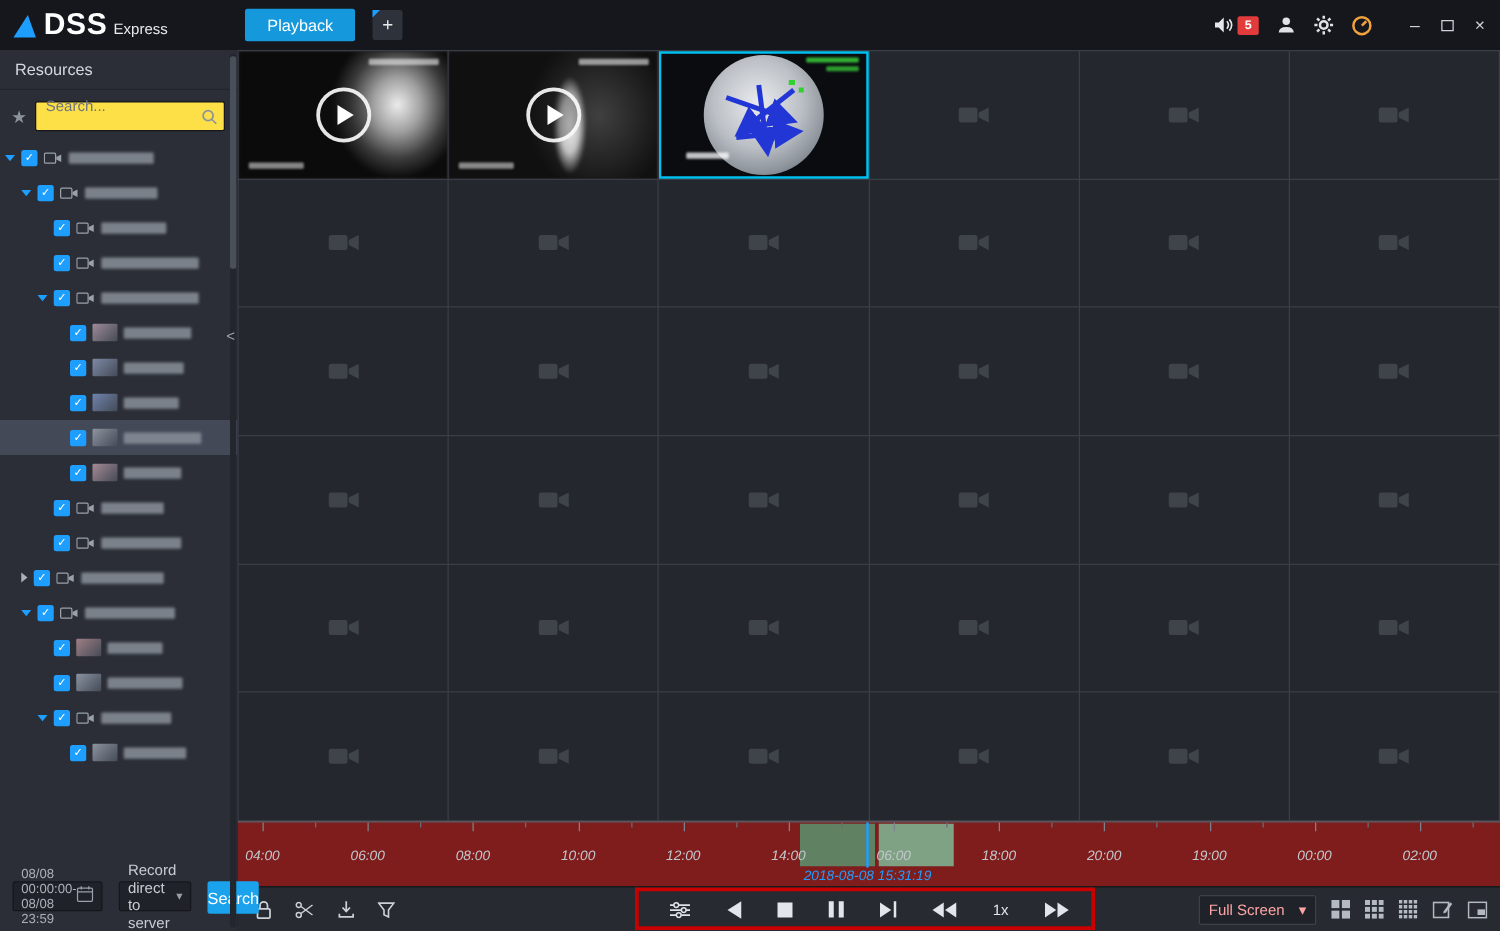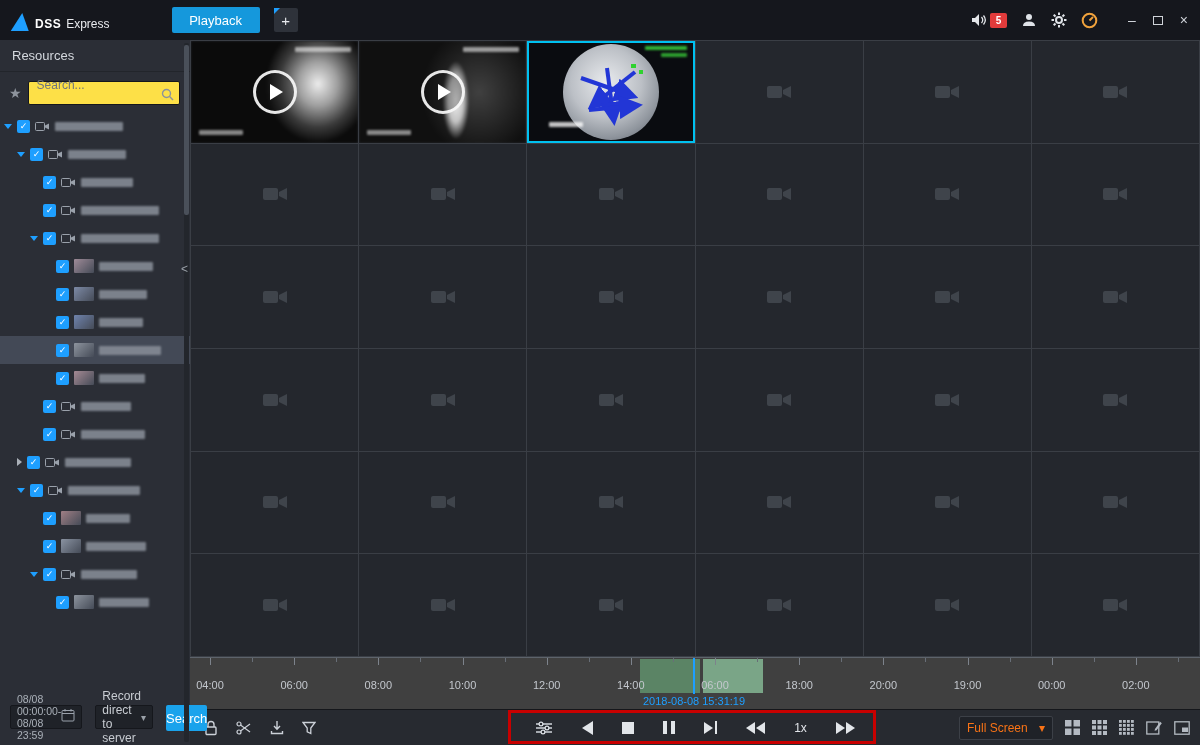--- a/index.html
+++ b/index.html
@@ -6,21 +6,21 @@
   html,body { width:1200px; height:745px; overflow:hidden; background:#101216;
               font-family:"Liberation Sans", sans-serif; }
   .app { position:relative; width:1200px; height:745px; background:#17191f; overflow:hidden; }
 
   
   .topbar { position:absolute; top:0; left:0; right:0; height:40px; background:#15171d;
             display:flex; align-items:center; z-index:5; }
   .logo { display:flex; align-items:baseline; gap:5px; margin-left:12px; }
   .logo-tri { width:0; height:0; border-left:9px solid transparent; border-right:9px solid transparent;
               border-bottom:18px solid #1e9fff; transform:translateY(3px) skewX(-8deg); }
-  .logo-dss { color:#fff; font-size:12px; font-weight:bold; letter-spacing:.5px; }
+  .logo-dss { color:#fff; font-size:24px; font-weight:bold; letter-spacing:.5px; }
   .logo-exp { color:#e8eaee; font-size:12px; }
   .tab { margin-left:62px; width:88px; height:26px; background:#1598dc; border-radius:2px;
          color:#fff; font-size:13px; display:flex; align-items:center; justify-content:center; cursor:pointer; }
   .tab-add { margin-left:14px; width:24px; height:24px; background:#2e323a; border-radius:2px; position:relative;
              color:#e8eaee; font-size:15px; display:flex; align-items:center; justify-content:center; cursor:pointer; }
   .tab-add::before { content:""; position:absolute; top:0; left:0;
                      border-top:6px solid #1e9fff; border-right:6px solid transparent; }
   .top-right { margin-left:auto; display:flex; align-items:center; gap:14px; margin-right:12px; }
   .audio-group { display:flex; align-items:center; gap:3px; }
   .badge { min-width:17px; height:15px; background:#e23b3b; border-radius:2px; color:#fff;
@@ -87,21 +87,21 @@
   .tile.fisheye { box-shadow:inset 0 0 0 2px #00c1f0; background:#0a0c10; }
   .fe-circle { position:absolute; left:50%; top:50%; transform:translate(-50%,-50%); width:96px; height:96px;
                border-radius:50%;
                background:radial-gradient(circle at 45% 40%, #e9ebee, #bcc0c6 45%, #8f959d 70%, #6a707a 86%, #3a3f48 100%); }
   .fe-arrows { position:absolute; left:50%; top:50%; transform:translate(-50%,-50%); }
   .fe-osd-tr { top:5px; right:8px; width:42px; height:4px; background:rgba(60,220,60,.8); }
   .fe-osd-tr2 { top:12px; right:8px; width:26px; height:4px; background:rgba(60,220,60,.7); }
   .fe-osd-bl { bottom:16px; left:22px; width:34px; height:5px; background:rgba(255,255,255,.75); }
 
   
-  .timeline { flex:none; height:52px; position:relative; background:#404040; }
+  .timeline { flex:none; height:52px; position:relative; background:#7f1d1d;font-style:italic; }
   .ruler { position:absolute; top:0; left:0; right:0; height:36px; border-top:1px solid #5d636b; cursor:pointer; }
   .tick { position:absolute; top:0; width:1px; height:4px; background:#686e77; }
   .tick.major { height:7px; background:#7d838c; }
   .tl-label { position:absolute; top:21px; transform:translateX(-50%); font-size:11px; color:#c3c7cd; }
   .tl-seg { position:absolute; top:1px; height:34px; opacity:.92; }
   .playhead { position:absolute; top:0; width:2px; height:36px; background:#1e9fff; transform:translateX(-1px); cursor:ew-resize; }
   .tl-now { position:absolute; top:38px; transform:translateX(-50%); color:#1e9fff; font-size:11px; white-space:nowrap; }
 
   
   .controlbar { flex:none; height:36px; position:relative; background:#272a30; border-top:1px solid #15171b;
@@ -114,21 +114,21 @@
   .tri-r { width:0; height:0; border-top:6px solid transparent; border-bottom:6px solid transparent; border-left:9px solid #e2e5e9; }
   .tri-l.sm { border-top-width:6px; border-bottom-width:6px; border-right-width:9px; }
   .stop-sq { width:12px; height:12px; background:#e2e5e9; }
   .pause-bars { display:flex; gap:4px; }
   .pause-bars i { display:block; width:4px; height:13px; background:#e2e5e9; }
   .frame-bar { width:2px; height:13px; background:#e2e5e9; margin-left:2px; }
   .dbl { display:flex; gap:1px; }
   .speed-label { color:#e2e5e9; font-size:12px; }
   .fs-select { width:94px; height:24px; background:#1f2228; border:1px solid #3c4047; border-radius:2px;
                display:flex; align-items:center; justify-content:space-between; padding:0 7px; cursor:pointer; }
-  .fs-select span { color:#f97316; font-size:12px; }
+  .fs-select span { color:#fca5a5; font-size:12px; }
 
   
   .annotation { position:absolute; left:508px; top:710px; width:368px; height:34px;
                 border:3px solid #c80000; z-index:9; pointer-events:none; }
 </style>
 </head>
 <body>
 
 <div class="app">
 

